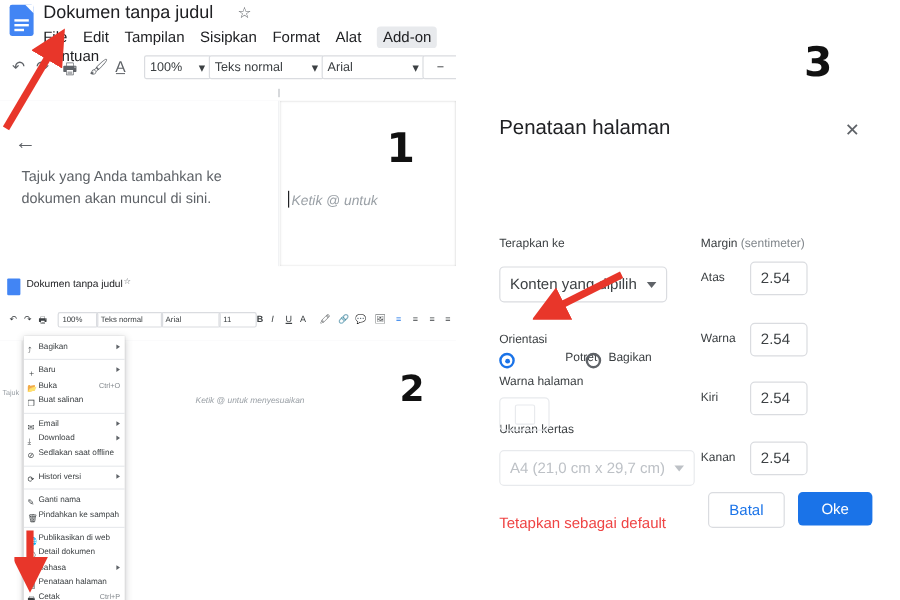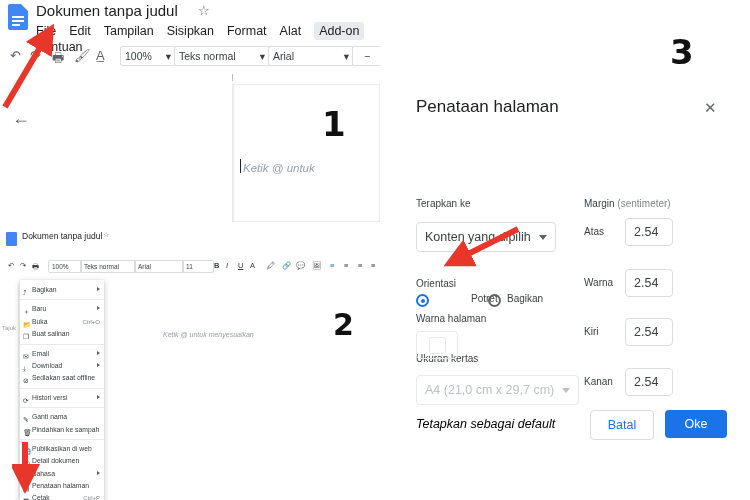--- a/index.html
+++ b/index.html
@@ -72,21 +72,21 @@
            padding:0 8px;font-size:12.5px;color:#3c4043;background:#fff;}
   .dlg-sel .cv{margin-left:8px;border-left:4px solid transparent;border-right:4px solid transparent;border-top:5px solid #5f6368;}
   .dlg-sel.disabled{color:#bdc1c6;border-color:#e8eaed;}
   .radio{position:absolute;width:13px;height:13px;border-radius:50%;border:2px solid #1a73e8;box-sizing:border-box;}
   .radio.off{border-color:#5f6368;}
   .radio .dot{position:absolute;left:2.5px;top:2.5px;width:4px;height:4px;border-radius:50%;background:#1a73e8;}
   .mg-box{position:absolute;width:48px;height:28px;border:1px solid #dadce0;border-radius:4px;
           font-size:12.5px;color:#3c4043;display:flex;align-items:center;padding-left:8px;box-sizing:border-box;}
   #color-box{position:absolute;left:34px;top:331px;width:40px;height:26px;border:1px solid #e8eaed;border-radius:4px;display:flex;align-items:center;justify-content:center;}
   #color-box .sw{width:15px;height:15px;border:1px solid #e8eaed;border-radius:2px;background:#fff;}
-  #btn-default{position:absolute;left:34px;top:410px;height:28px;display:flex;align-items:center;font-size:12.5px;color:#000000;font-style:italic;}
+  #btn-default{position:absolute;left:34px;top:422px;height:28px;display:flex;align-items:center;font-size:12.5px;color:#ef4444;}
   #btn-cancel{position:absolute;left:208px;top:410px;width:62px;height:28px;border:1px solid #dadce0;border-radius:4px;
               display:flex;align-items:center;justify-content:center;font-size:12.5px;color:#1a73e8;background:#fff;}
   #btn-ok{position:absolute;left:283px;top:410px;width:62px;height:28px;border-radius:4px;
           display:flex;align-items:center;justify-content:center;font-size:12.5px;color:#fff;background:#1a73e8;}
 
   
   .arrow{position:absolute;}
 </style>
 </head>
 <body>
@@ -132,20 +132,21 @@
 
   <div id="p1-rule">
     <span class="rl" style="left:258px;">1</span>
     <span class="rl" style="left:302px;">2</span>
     <span class="rl" style="left:346px;">3</span>
     <div class="rbar"></div>
   </div>
 
   <div id="p1-left">
     <div id="p1-back">←</div>
+    <div id="p1-outline">Tajuk yang Anda tambahkan ke dokumen akan muncul di sini.</div>
   </div>
 
   <div id="p1-canvasbg"></div>
   <div id="p1-page">
     <div id="p1-caret"></div>
     <div id="p1-placeholder">Ketik @ untuk</div>
   </div>
 
   <div class="numeral" style="left:322px;top:104px;font-size:34px;">1</div>
 </div>

